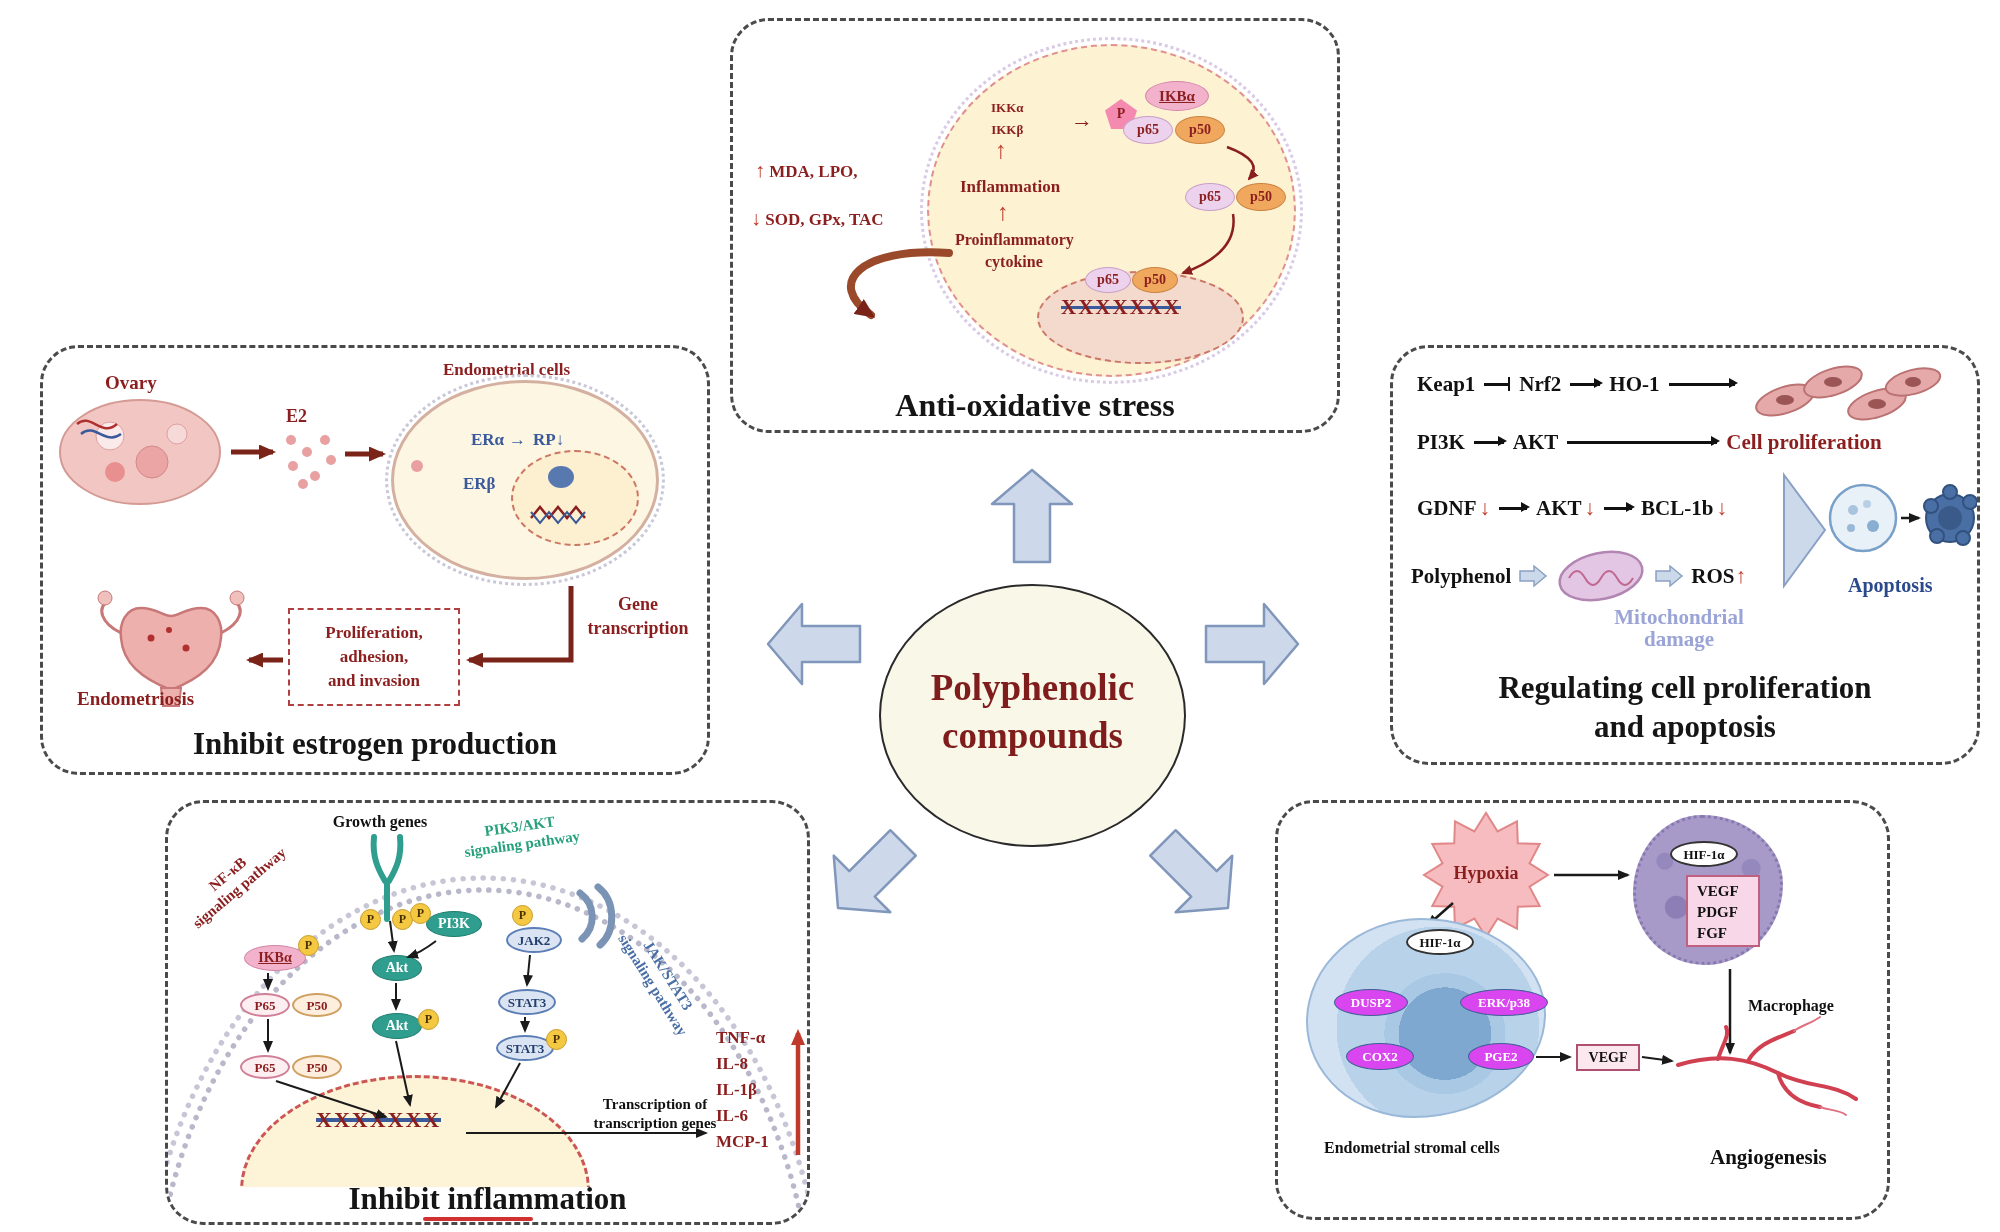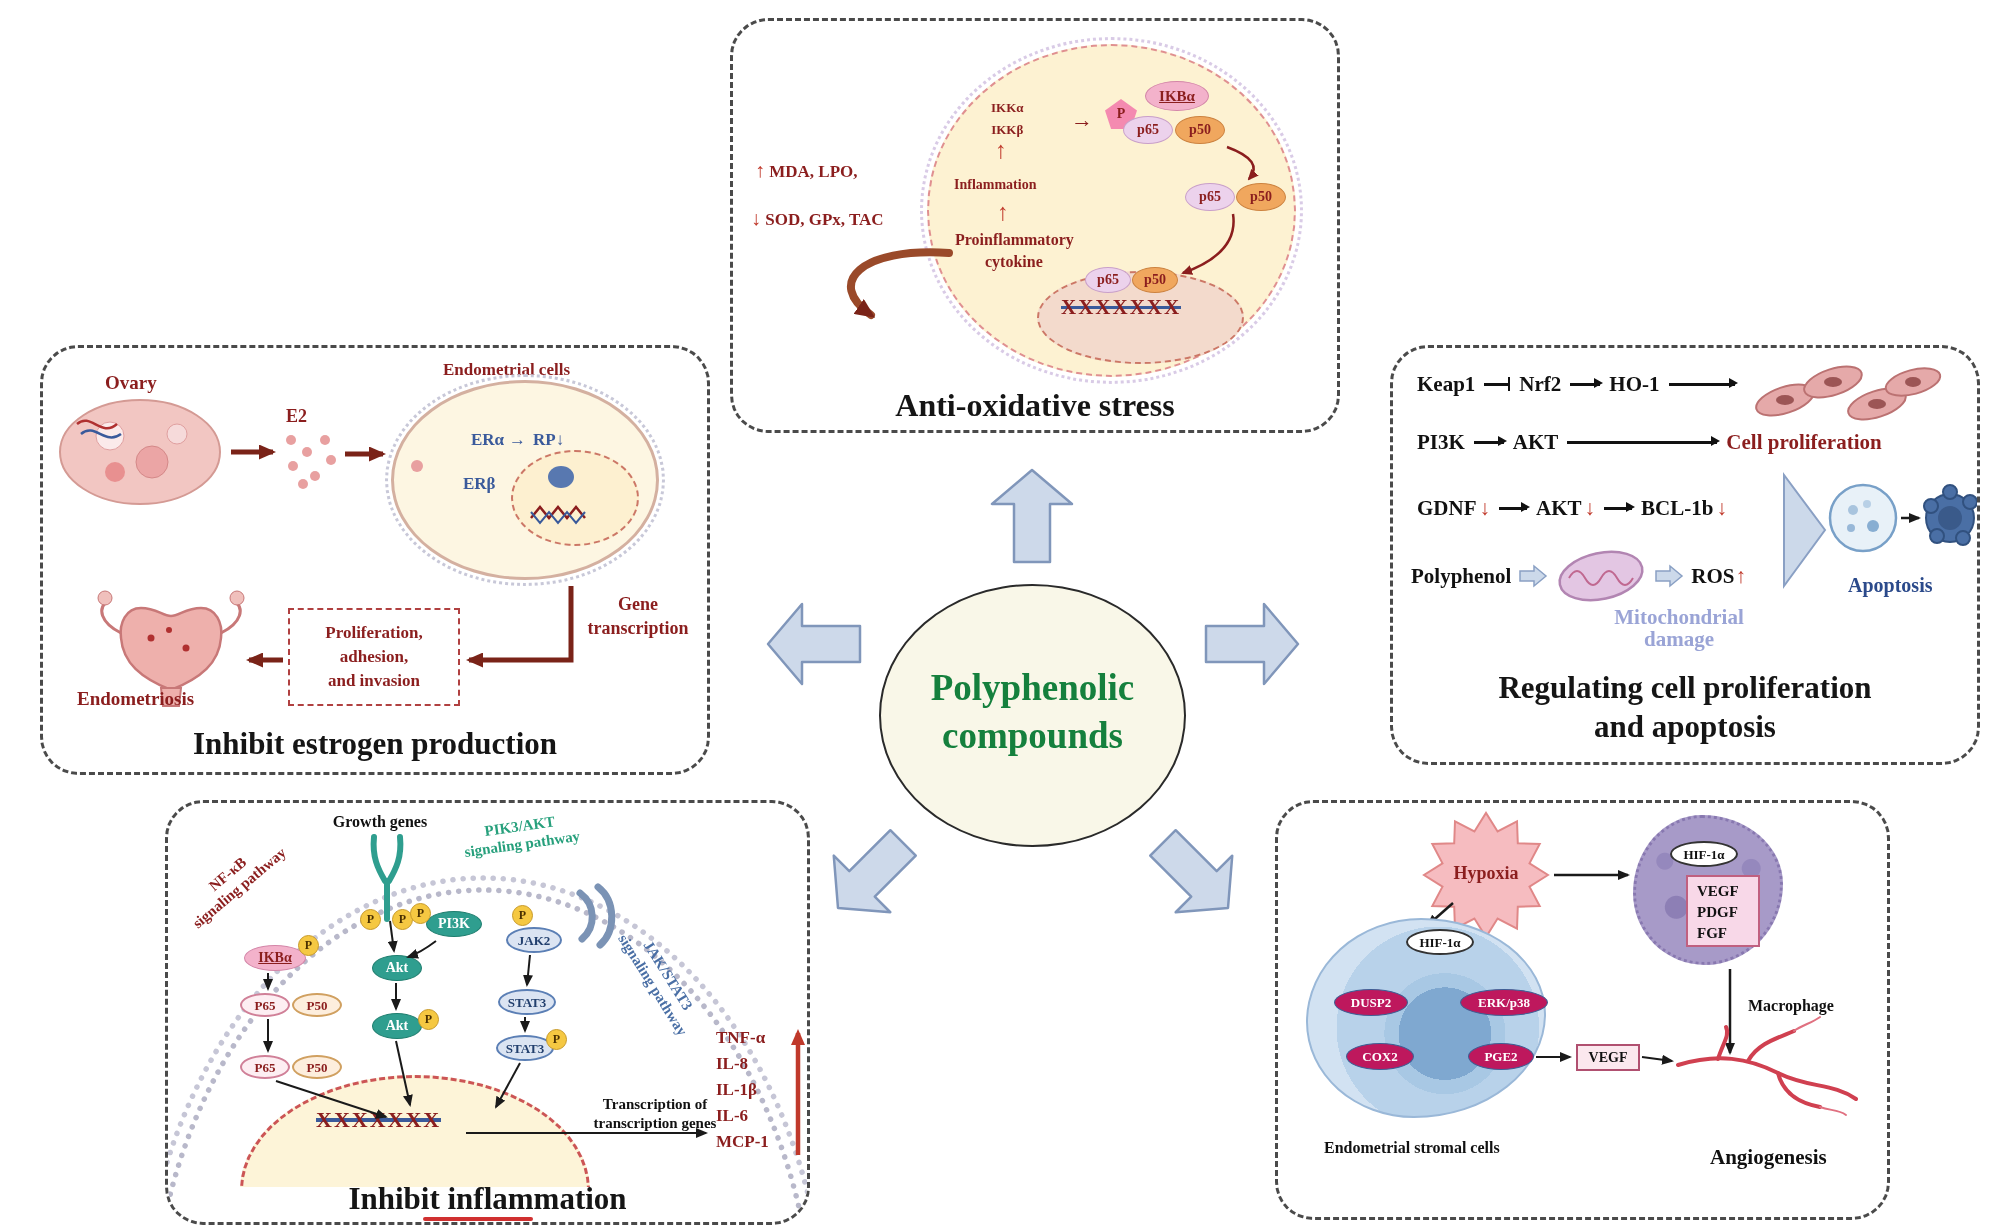--- a/index.html
+++ b/index.html
@@ -15,41 +15,41 @@
   .rd { color:#c0392b; }
   .ptitle { position:absolute; left:0; width:100%; text-align:center; font-weight:bold; color:#151515; }
   .oval { position:absolute; border-radius:50%; display:flex; align-items:center; justify-content:center;
           font-weight:bold; line-height:1; }
   .lavender { background:#ecd2ec; border:1.5px solid #c9a0c9; color:#8b1e1e; font-size:14px; }
   .orange   { background:#f0a75e; border:1.5px solid #cc8340; color:#8b1e1e; font-size:14px; }
   .pinkov   { background:#f3b2cb; border:1.5px solid #d386a8; color:#8b1e1e; font-size:15px;text-decoration:underline; }
   .cream65  { background:#fdeef2; border:2px solid #d08098; color:#8b1e1e; font-size:13px; }
   .cream50  { background:#fdeedd; border:2px solid #d0a060; color:#8b1e1e; font-size:13px; }
   .teal  { background:#2f9e8f; border:1.5px solid #1f7e6f; color:#fff; font-size:14px; }
-  .slate { background:#be185d; border:1.5px solid #3e5f95; color:#fff; font-size:13px; }
+  .slate { background:#d946ef; border:1.5px solid #3e5f95; color:#fff; font-size:13px; }
   .ltblue{ background:#dbe4f2; border:2px solid #5b7fb5; color:#23406e; font-size:13px; }
   .whiteov{ background:#fff; border:2px solid #333; color:#111; font-size:13px; }
   .pcirc { position:absolute; width:21px; height:21px; border-radius:50%; background:#f5c842;
            border:1.5px solid #c89a2a; color:#4a3000; font-size:12px; font-weight:bold;
            display:flex; align-items:center; justify-content:center; z-index:4; }
   .pent { position:absolute; width:32px; height:30px; background:#f48ab0;
           clip-path:polygon(50% 0, 100% 38%, 81% 100%, 19% 100%, 0 38%);
           display:flex; align-items:center; justify-content:center; color:#8b1e1e; font-weight:bold; font-size:14px; }
   .dna { position:absolute; font-weight:bold; color:#8b1e1e; letter-spacing:2px;
          background:linear-gradient(transparent 44%, #3a5a9b 44% 58%, transparent 58%); }
   .rrow { position:absolute; display:flex; align-items:center; gap:9px; font-size:21px; font-weight:bold; color:#111; }
   .harrow { display:inline-block; position:relative; height:2.5px; background:#111; vertical-align:middle; }
   .harrow::after { content:''; position:absolute; right:-8px; top:-5px;
                    border:5.5px solid transparent; border-left:9px solid #111; }
   .tack { display:inline-block; position:relative; width:26px; height:2.5px; background:#111; vertical-align:middle; }
   .tack::after { content:''; position:absolute; right:0; top:-6px; width:2.5px; height:14px; background:#111; }
   .dashedbox { position:absolute; border:2.5px dashed #b04040; display:flex; flex-direction:column;
                align-items:center; justify-content:center; color:#8b1e1e; font-weight:bold; }
   .centercircle { position:absolute; border:2.5px solid #2a2a2a; border-radius:50%; background:#f9f7e8;
-                  text-align:center; font-weight:bold; font-size:37px; color:#15803d; z-index:2; }
+                  text-align:center; font-weight:bold; font-size:37px; color:#7f1d1d; z-index:2; }
   svg { position:absolute; overflow:visible; }
 </style>
 </head>
 <body>
 
 <div class="stage">
 
   <svg width="2000" height="1232" style="left:0;top:0;z-index:1">
     <defs>
       <marker id="mk-black" markerUnits="userSpaceOnUse" markerWidth="12" markerHeight="10" refX="10" refY="5" orient="auto">
@@ -96,21 +96,21 @@
       </div>
     <div class="oval pinkov" style="left:412px;top:60px;width:64px;height:30px">IKBα</div>
     <div class="oval lavender" style="left:390px;top:95px;width:50px;height:28px">p65</div>
     <div class="oval orange" style="left:442px;top:95px;width:50px;height:28px">p50</div>
     <div class="oval lavender" style="left:452px;top:162px;width:50px;height:28px">p65</div>
     <div class="oval orange" style="left:503px;top:162px;width:50px;height:28px">p50</div>
     <div class="oval lavender" style="left:352px;top:246px;width:46px;height:26px">p65</div>
     <div class="oval orange" style="left:399px;top:246px;width:46px;height:26px">p50</div>
     <div class="dna" style="left:328px;top:274px;font-size:21px">XXXXXXX</div>
 
-    <div class="lbl dr" style="left:221px;top:156px;font-size:14px">Inflammation</div>
+    <div class="lbl dr" style="left:227px;top:156px;font-size:17px">Inflammation</div>
     <div class="lbl rd" style="left:262px;top:116px;font-size:24px">↑</div>
     <div class="lbl rd" style="left:264px;top:178px;font-size:24px">↑</div>
     <div class="lbl dr" style="left:222px;top:210px;font-size:16px">Proinflammatory</div>
     <div class="lbl dr" style="left:252px;top:232px;font-size:16px">cytokine</div>
 
     <div class="lbl" style="left:22px;top:138px;font-size:17px"><span class="rd" style="font-size:20px">↑</span> <span class="dr">MDA, LPO,</span></div>
     <div class="lbl" style="left:18px;top:186px;font-size:17px"><span class="rd" style="font-size:20px">↓</span> <span class="dr">SOD, GPx, TAC</span></div>
 
     <svg width="610" height="415" style="left:0;top:0">
       <path d="M 494,126 Q 532,140 516,158" fill="none" stroke="#8b1e1e" stroke-width="2.5" marker-end="url(#mk-dr2)"></path>

